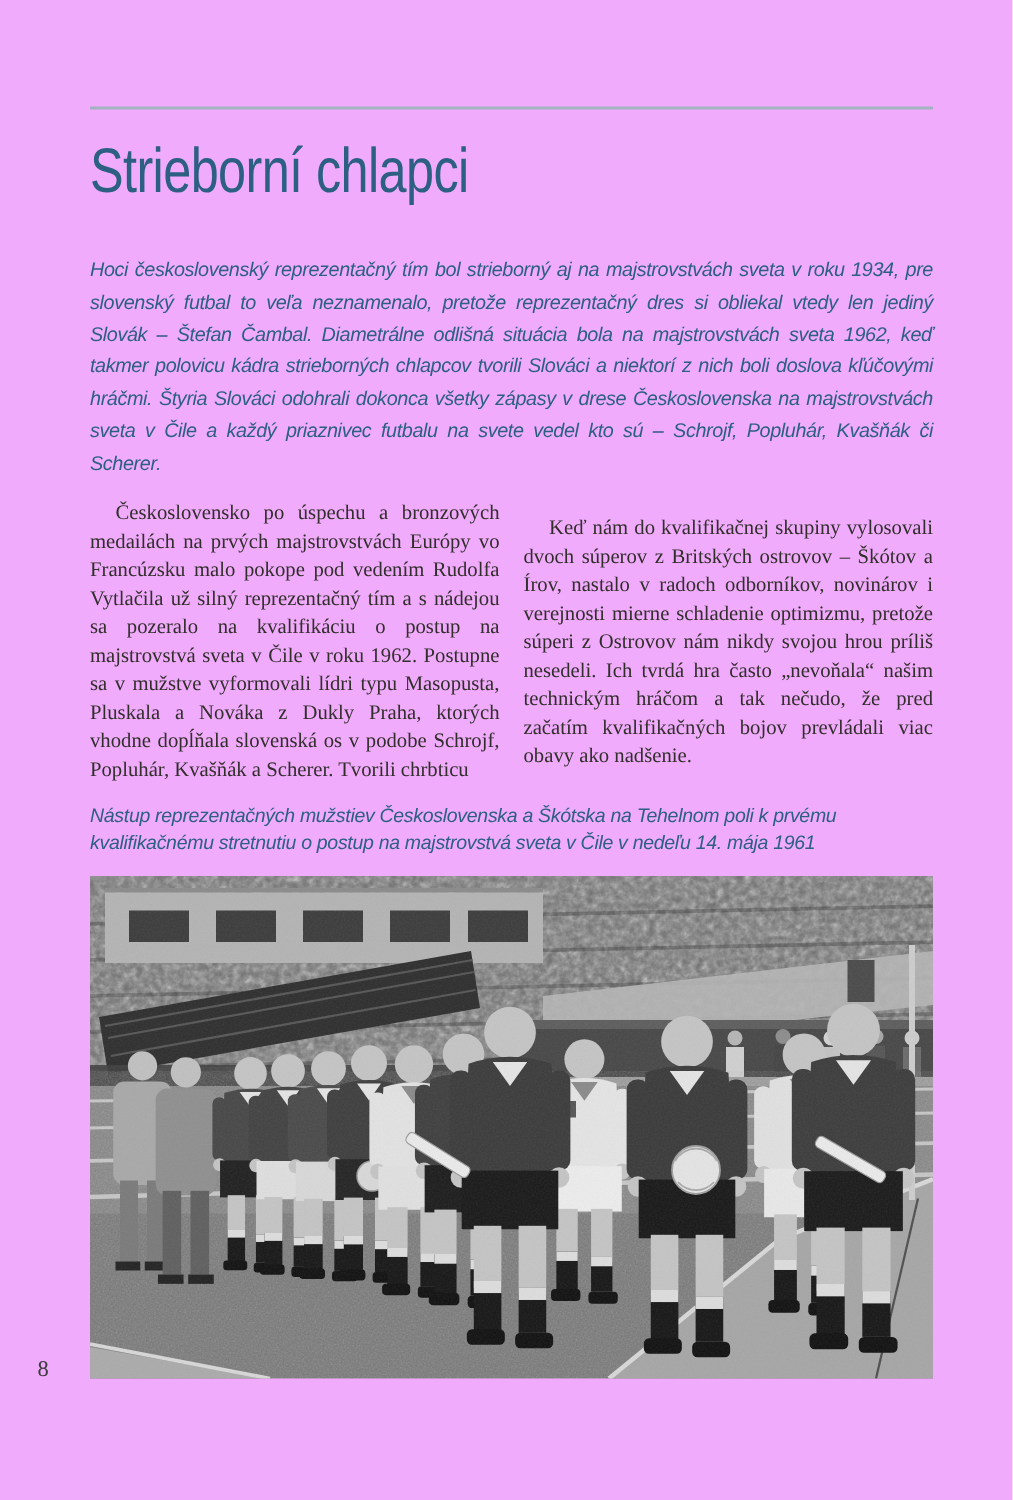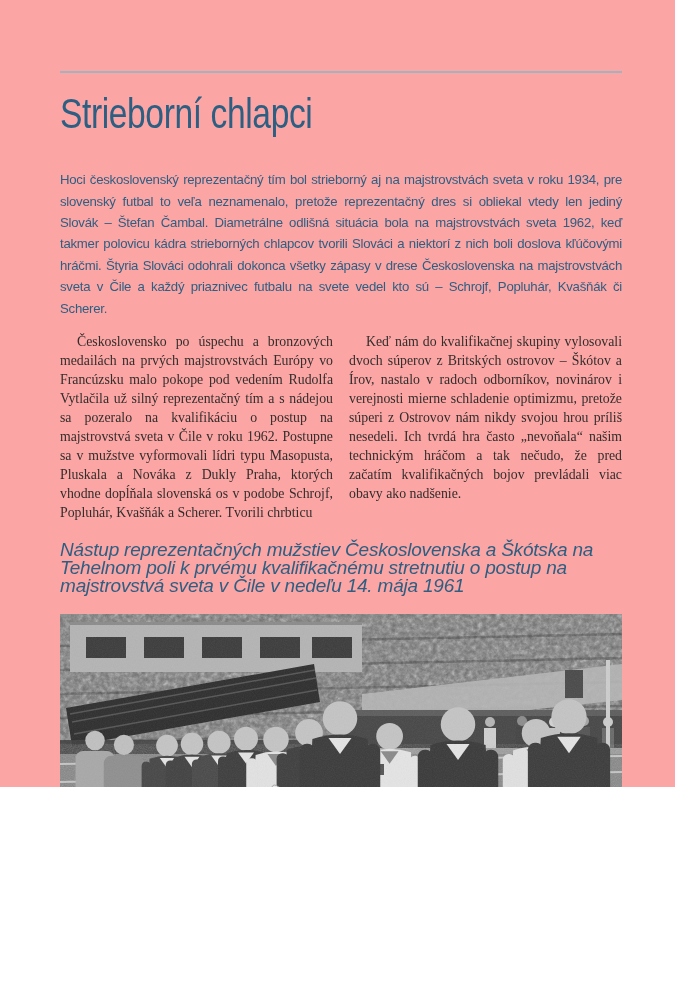--- a/index.html
+++ b/index.html
@@ -1,45 +1,45 @@
 <!DOCTYPE html>
 <html lang="sk"><head>
 <meta charset="utf-8">
 <style>
   html,body { margin:0; padding:0; background:#ffffff; }
   .page {
-    position:relative; width:675px; height:787px; background:#fca5a5;
+    position:relative; width:675px; height:1000px; background:#f0abfc;
     font-family:"Liberation Serif", serif; overflow:hidden;
   }
   .content { position:absolute; left:60px; top:0; width:562px; }
   .rule { height:2px; background:#a3b2be; margin-top:71px; }
   h1.title {
     margin:19px 0 0 0; padding:0;
     font-family:"Liberation Sans", sans-serif; font-weight:400;
     font-size:42px; line-height:1.05; color:#2d5f82;
     letter-spacing:-0.5px; white-space:nowrap;
     transform:scaleX(0.8); transform-origin:0 50%;
   }
   .lead {
     margin-top:33px;
     font-family:"Liberation Sans", sans-serif;
     font-size:13.2px; line-height:21.4px; letter-spacing:-0.25px;
-    color:#2d5f82; text-align:justify;
+    color:#2d5f82; text-align:justify;font-style:italic;
   }
   .cols {
     display:flex; gap:16px; margin-top:2px;
-    color:#322e2b; font-size:13.8px; line-height:19px; text-align:justify;
+    color:#322e2b; font-size:13.8px; line-height:19px; text-align:justify;align-items:center;
   }
   .col { width:273px; }
   .col p { margin:0; }
   .col p + p { margin-top:0;font-weight:bold; }
   .indent { text-indent:17px; }
   .caption {
     font-family:"Liberation Sans", sans-serif; font-style:italic;
-    font-size:19px; line-height:17.8px; letter-spacing:-0.2px;
+    font-size:13px; line-height:17.8px; letter-spacing:-0.2px;
     color:#2d5f82;
   }
   .photo { margin-top:10px; width:562px; height:335px; }
   .photo svg { display:block; }
   .pagenum {
     position:absolute; left:25px; top:905px;
     font-size:15px; color:#3a3a3a;
   }
 </style>
 </head>

